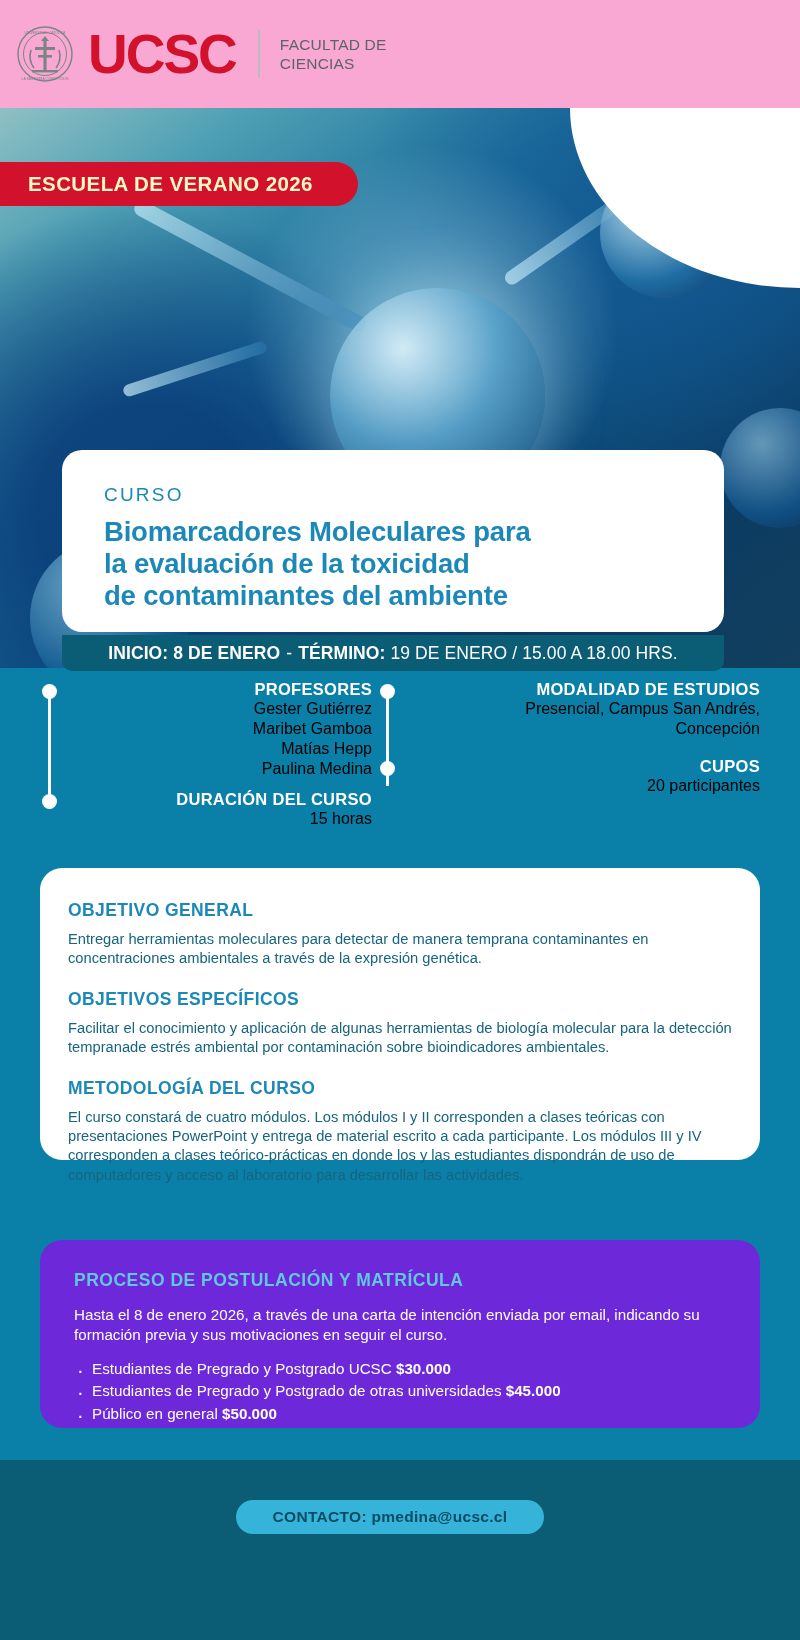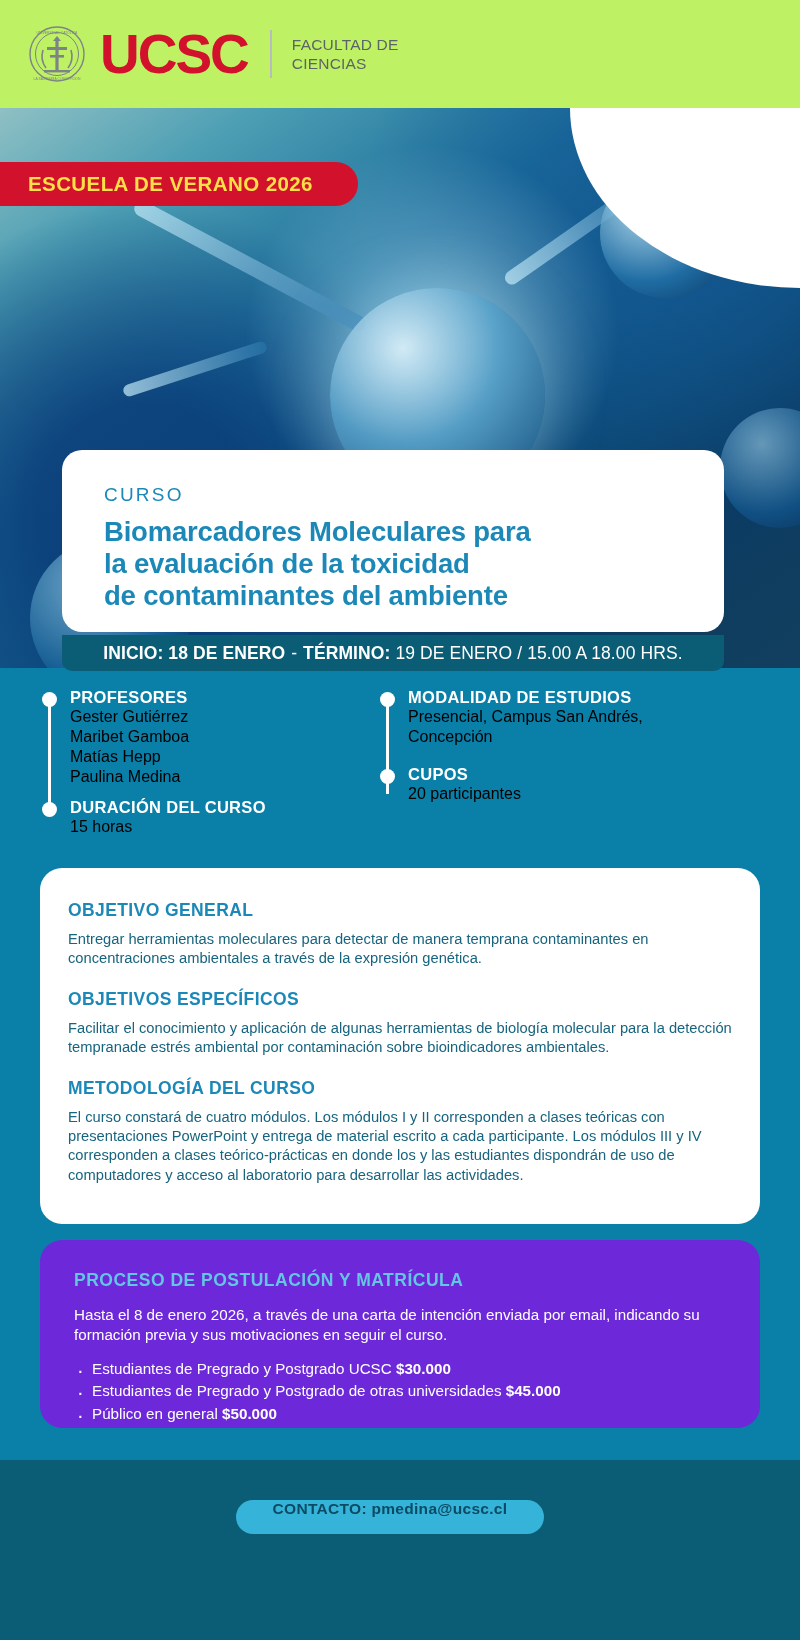--- a/index.html
+++ b/index.html
@@ -7,21 +7,21 @@
   body {
     font-family:"Liberation Sans", sans-serif;
     background:#0a7fa8;
     position:relative;
     overflow:hidden;
   }
 
   
   .header {
     position:absolute; left:0; top:0; width:800px; height:108px;
-    background:#bef264; display:flex; align-items:center; padding-left:28px;
+    background:#f9a8d4; display:flex; align-items:center; padding-left:16px;
   }
   .crest { width:58px; height:58px; position:relative; flex:0 0 auto; }
   .crest svg { display:block; }
   .ucsc-word {
     font-size:55px; font-weight:bold; color:#d2112c; letter-spacing:-2px;
     margin-left:14px; line-height:1; font-family:"Liberation Sans", sans-serif;
   }
   .vrule { width:2px; height:48px; background:#b9bcbe; margin:0 20px 0 22px; }
   .fac { color:#5d6467; font-size:15.5px; line-height:1.25; letter-spacing:.2px; }
 
@@ -59,21 +59,21 @@
   .r1 { left:120px; top:150px; width:260px; height:16px; transform:rotate(28deg); }
   .r2 { left:490px; top:115px; width:180px; height:14px; transform:rotate(-35deg); }
   .r3 { left:255px; top:395px; width:180px; height:13px; transform:rotate(12deg); }
   .r4 { left:120px; top:255px; width:150px; height:12px; transform:rotate(-18deg); }
   .r5 { left:480px; top:380px; width:210px; height:14px; transform:rotate(-22deg); }
 
   
   .ribbon {
     position:absolute; left:0; top:162px; width:358px; height:44px;
     background:#d2112c; border-top-right-radius:22px; border-bottom-right-radius:22px;
-    color:#fde047; font-size:20.5px; font-weight:bold; letter-spacing:.4px;
+    color:#fef9c3; font-size:20.5px; font-weight:bold; letter-spacing:.4px;
     display:flex; align-items:center; padding-left:28px;
   }
 
   
   .title-card {
     position:absolute; left:62px; top:450px; width:662px; height:182px;
     background:#fff; border-radius:20px; padding:34px 0 0 42px;
   }
   .kicker { color:#1b88b8; font-size:19px; letter-spacing:2.2px; font-weight:normal; }
   .course-title {
@@ -85,34 +85,34 @@
   .date-band {
     position:absolute; left:62px; top:635px; width:662px; height:36px;
     background:#0b5d75; border-bottom-left-radius:10px; border-bottom-right-radius:10px;
     color:#ffffff; font-size:17.5px; display:flex; align-items:center;
     justify-content:center; letter-spacing:.1px;
   }
   .date-band b { font-weight:bold; }
 
   
   .info { position:absolute; left:0; top:680px; width:800px; height:185px; }
-  .col { position:absolute; top:8px; }
+  .col { position:absolute; top:0;text-align:right; }
   .col-l { left:42px; width:330px; }
   .col-r { left:380px; width:380px; }
   .tl-line { position:absolute; width:3px; background:#ffffff; left:6px; }
   .grp { position:relative; padding-left:28px; margin-bottom:6px; }
   .dot { position:absolute; left:0; top:4px; width:15px; height:15px;
          background:#ffffff; border-radius:50%; }
   .grp h4 { color:#ffffff; font-size:16.5px; font-weight:bold; letter-spacing:.3px; }
   .grp p, .grp li { color:#000000; font-size:16px; line-height:1.26; font-weight:normal; }
   .names { list-style:none; }
 
   
   .panel {
-    position:absolute; left:40px; top:868px; width:720px; height:356px;
+    position:absolute; left:40px; top:868px; width:720px; height:292px;
     background:#ffffff; border-radius:22px; padding:32px 28px 0 28px;
   }
   .panel h3 {
     color:#1b88b8; font-size:17.5px; font-weight:bold; letter-spacing:.4px; margin-bottom:9px;
   }
   .panel p { color:#17647f; font-size:14.7px; line-height:1.32; margin-bottom:20px; }
 
   
   .post {
     position:absolute; left:40px; top:1240px; width:720px; height:188px;
@@ -122,21 +122,21 @@
   .post p { color:#ffffff; font-size:15.2px; line-height:1.33; margin-bottom:13px; }
   .post ul { list-style:none; }
   .post li { color:#ffffff; font-size:15.2px; line-height:1.45; padding-left:18px; position:relative; }
   .post li:before { content:"\00b7"; position:absolute; left:3px; top:-2px; font-size:20px; }
   .post li b { font-weight:bold; }
 
   
   .footer { position:absolute; left:0; top:1460px; width:800px; height:180px; background:#0b5d75; }
   .contact-pill {
     position:absolute; left:236px; top:1500px; width:308px; height:34px;
-    background:#35b3d8; border-radius:17px; display:flex; align-items:flex-start;
+    background:#35b3d8; border-radius:17px; display:flex; align-items:center;
     justify-content:center; color:#0b4b63; font-size:15.5px; font-weight:bold; letter-spacing:.3px;
   }
 </style>
 </head>
 <body>
 
 <div class="header">
   <div class="crest">
     <svg viewBox="0 0 58 58" width="58" height="58" aria-hidden="true">
       <circle cx="29" cy="29" r="27" fill="none" stroke="#7d8486" stroke-width="1.4"></circle>
@@ -183,21 +183,21 @@
 <div class="title-card">
   <div class="kicker">CURSO</div>
   <div class="course-title">
     <div>Biomarcadores Moleculares para</div>
     <div>la evaluación de la toxicidad</div>
     <div>de contaminantes del ambiente</div>
   </div>
 </div>
 
 <div class="date-band">
-  <span><b>INICIO:</b><span>&nbsp;</span><b>18 DE ENERO</b><span style="padding:0 6px">-</span><b>TÉRMINO:</b><span>&nbsp;</span><span>19 DE ENERO</span><span>&nbsp;</span><span>/ 15.00 A 18.00 HRS.</span></span>
+  <span><b>INICIO:</b><span>&nbsp;</span><b>8 DE ENERO</b><span style="padding:0 6px">-</span><b>TÉRMINO:</b><span>&nbsp;</span><span>19 DE ENERO</span><span>&nbsp;</span><span>/ 15.00 A 18.00 HRS.</span></span>
 </div>
 
 <div class="info">
 
   <div class="col col-l">
     <div class="tl-line" style="top:8px; height:118px;"></div>
     <div class="grp">
       <span class="dot"></span>
       <h4>PROFESORES</h4>
       <ul class="names">

